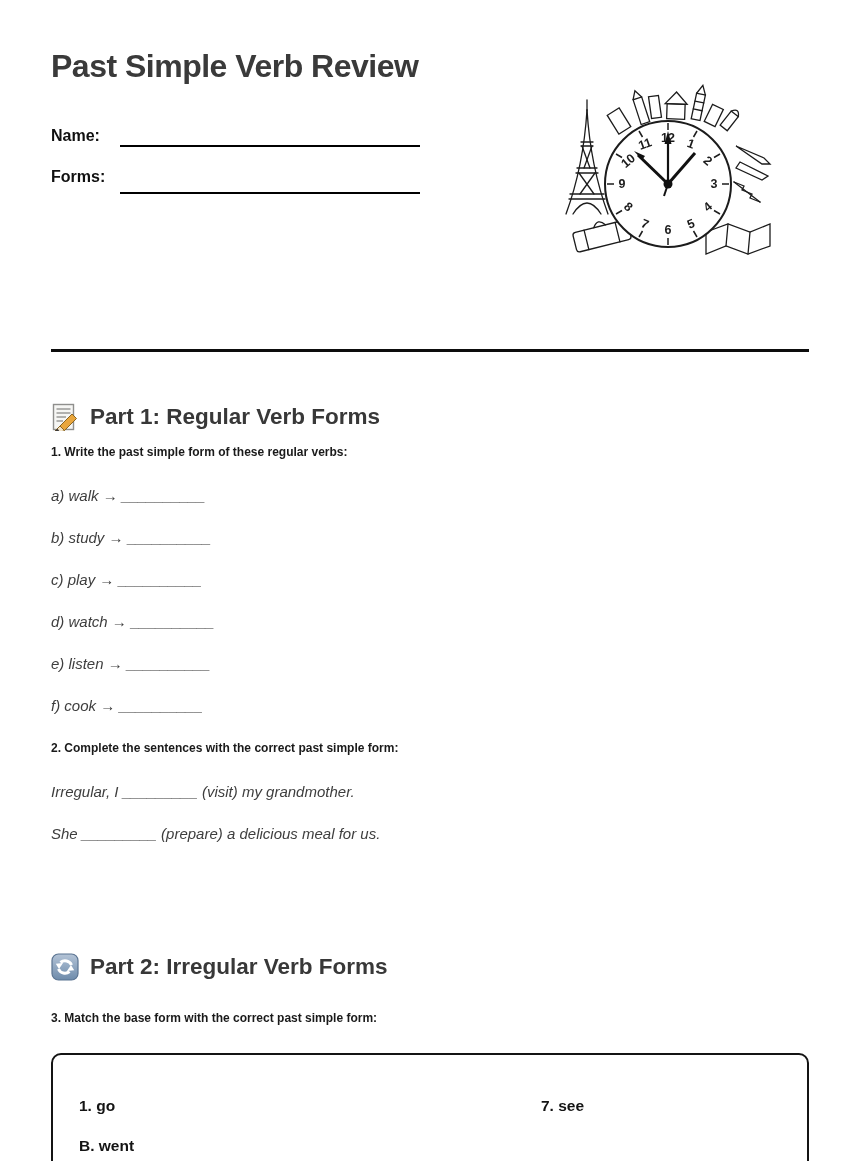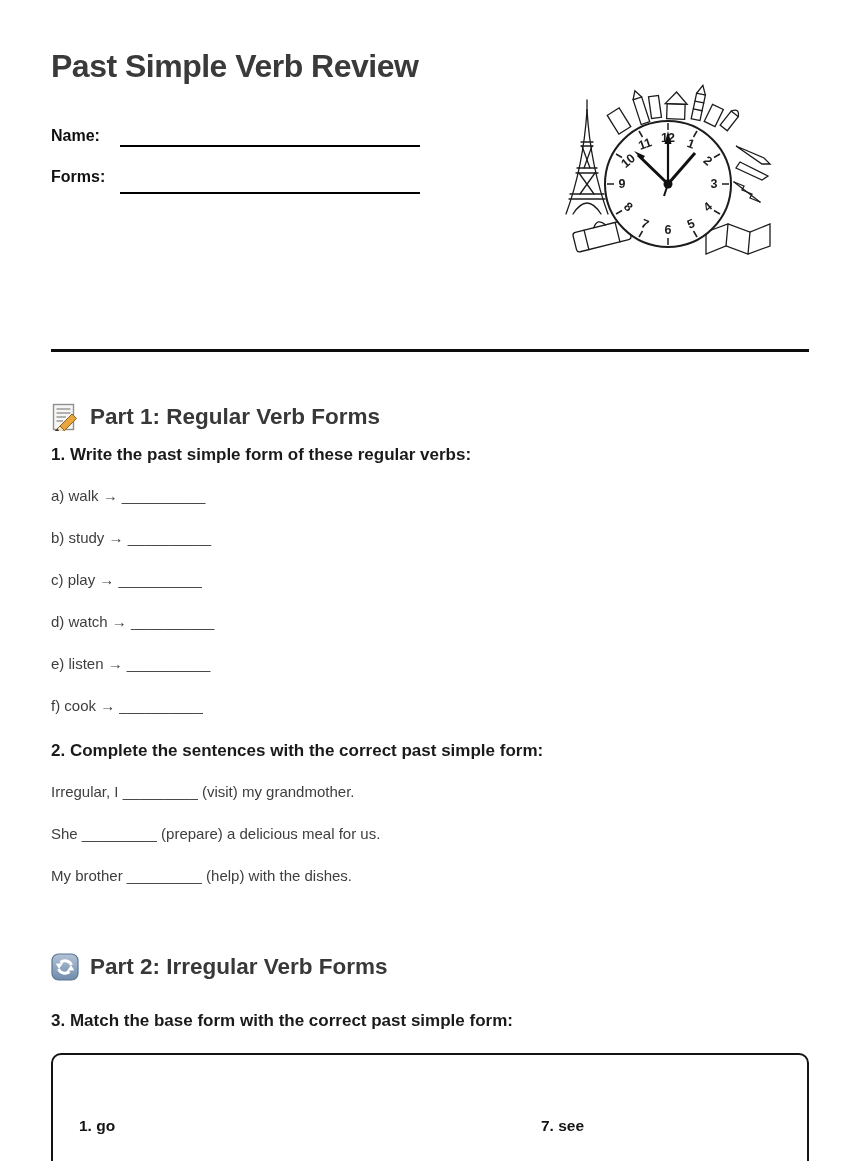--- a/index.html
+++ b/index.html
@@ -31,42 +31,42 @@
 
   .section-heading {
     left:51px; display:flex; align-items:center; gap:11px;
     font-size:22.5px; font-weight:700; color:#383838;
   }
   .part1-heading { top:388px;margin-top:15px; }
   .part2-heading { top:953px;justify-content:center; }
   .section-heading .icon { width:28px; height:28px; flex:0 0 auto; }
 
   .prompt {
-    left:51px; font-size:17px; font-weight:700; color:#1a1a1a;
+    left:51px; font-size:12px; font-weight:700; color:#1a1a1a;
   }
   .ex1-prompt { top:445px; }
   .ex2-prompt { top:741px; }
   .ex3-prompt { top:1011px; }
 
   .line-list { left:51px; font-size:15px; color:#3e3e3e; }
-  .line-list .row { line-height:22px; margin-bottom:20px; }
+  .line-list .row { line-height:22px; margin-bottom:20px;font-style:italic; }
   .verb-list { top:485px; }
   .sentence-list { top:781px; }
 
   .match-box {
     left:51px; top:1053px; width:758px; height:172px;
     border:2px solid #141414; border-radius:10px;
     box-sizing:border-box; background:#fff;
   }
   .match-grid {
     display:grid; grid-template-columns:462px auto;
     padding:40px 0 0 26px; row-gap:18px;
     font-size:15.5px; font-weight:700; color:#141414;
   }
-  .match-grid div { line-height:22px;margin-top:20px; }
+  .match-grid div { line-height:22px; }
 
   svg text { font-family:"Liberation Sans", sans-serif; }
 </style>
 </head>
 <body>
 
 <div class="abs title">Past Simple Verb Review</div>
 
 <span class="abs field-label name-label">Name:</span>
 <div class="abs field-line name-line"></div>
@@ -212,21 +212,20 @@
   <div class="row">d) watch → __________</div>
   <div class="row">e) listen → __________</div>
   <div class="row">f) cook → __________</div>
 </div>
 
 <div class="abs prompt ex2-prompt">2. Complete the sentences with the correct past simple form:</div>
 
 <div class="abs line-list sentence-list">
   <div class="row">Irregular, I _________ (visit) my grandmother.</div>
   <div class="row">She _________ (prepare) a delicious meal for us.</div>
-  <div class="row">My brother _________ (help) with the dishes.</div>
 </div>
 
 <div class="abs section-heading part2-heading">
   <span class="icon">
     <svg width="28" height="28" viewBox="0 0 28 28">
       <defs>
         <linearGradient id="cycgrad" x1="0" y1="0" x2="0" y2="1">
           <stop offset="0" stop-color="#b4c4d7"></stop>
           <stop offset="1" stop-color="#6e8bab"></stop>
         </linearGradient>
@@ -242,14 +241,15 @@
   </span>
   <span>Part 2: Irregular Verb Forms</span>
 </div>
 
 <div class="abs prompt ex3-prompt">3. Match the base form with the correct past simple form:</div>
 
 <div class="abs match-box">
   <div class="match-grid">
     <div>1. go</div>
     <div>7. see</div>
+    <div>B. went</div>
   </div>
 </div>
 
 </body></html>

